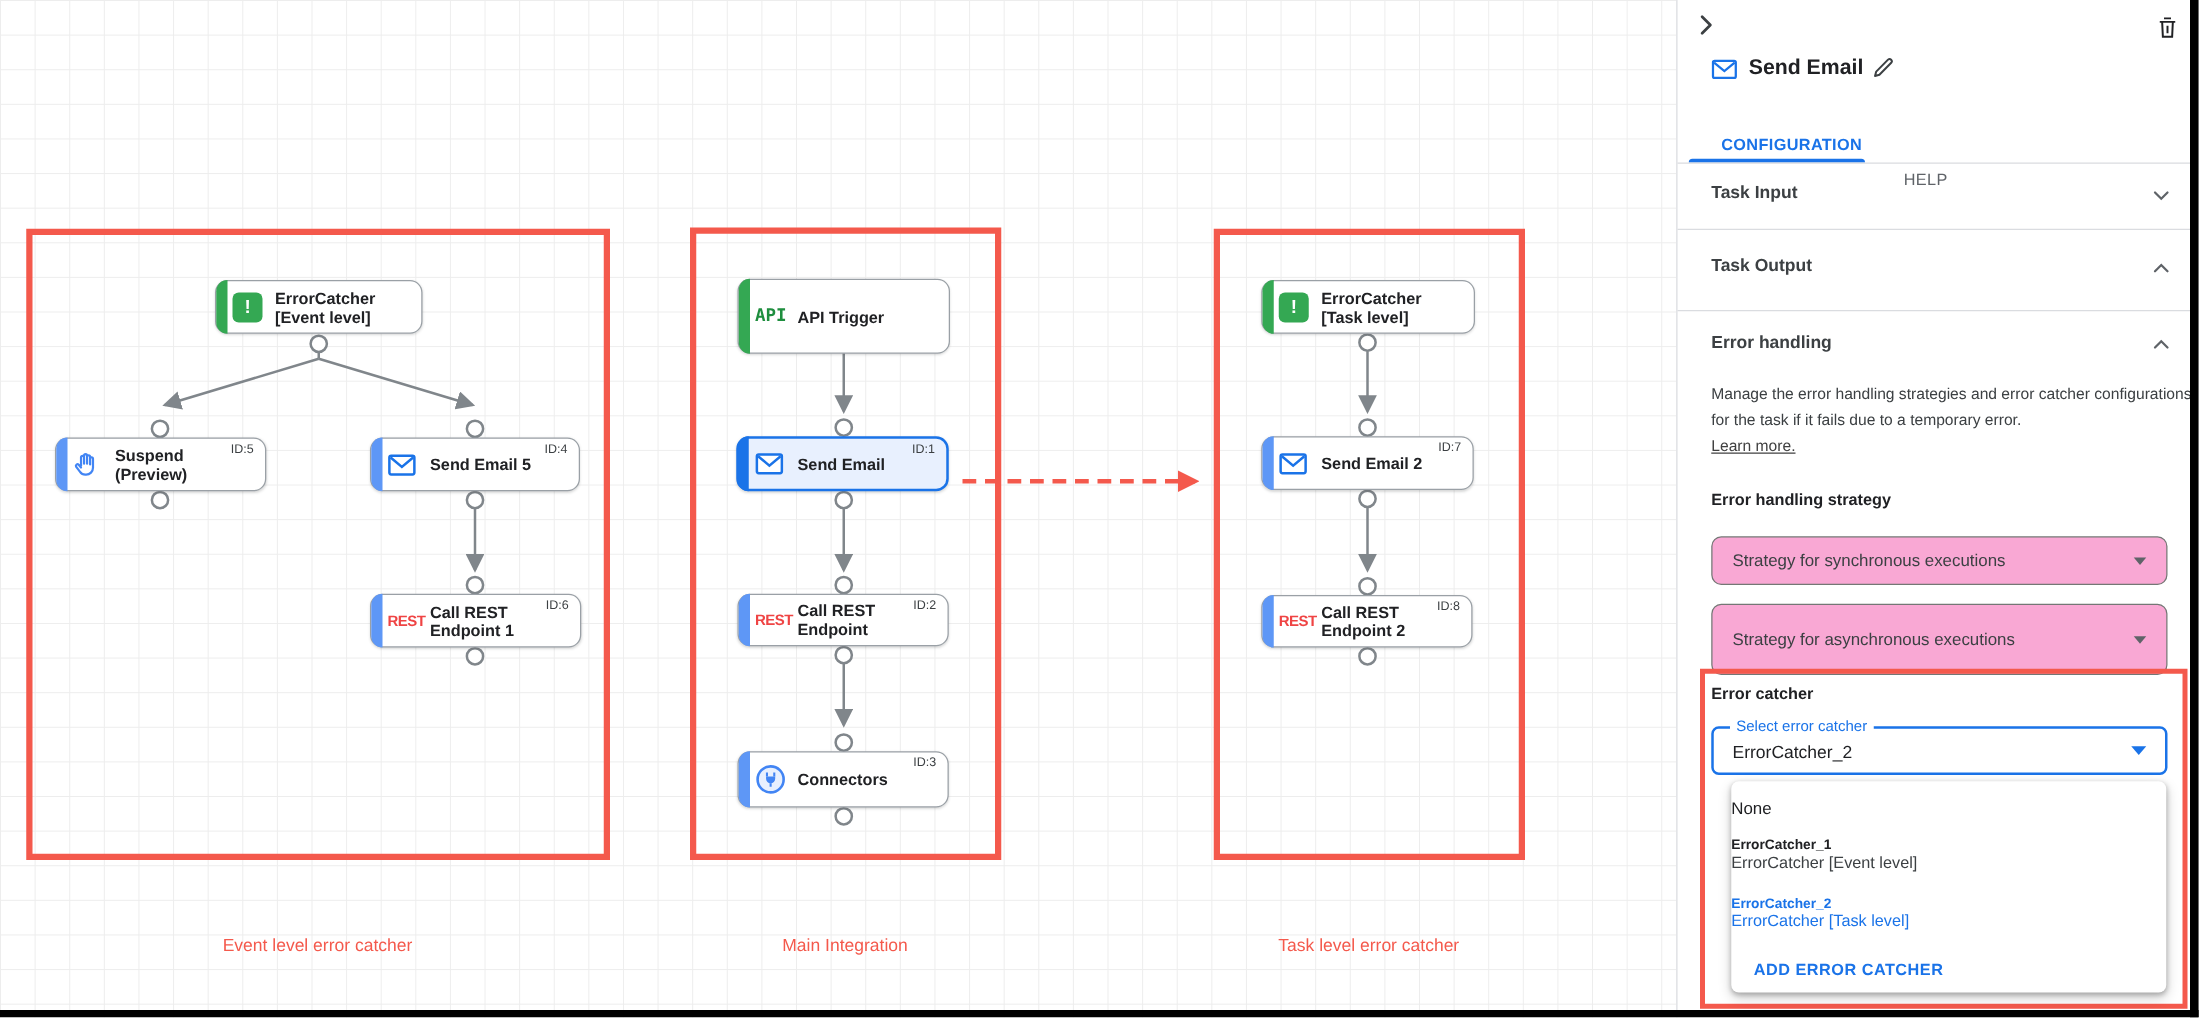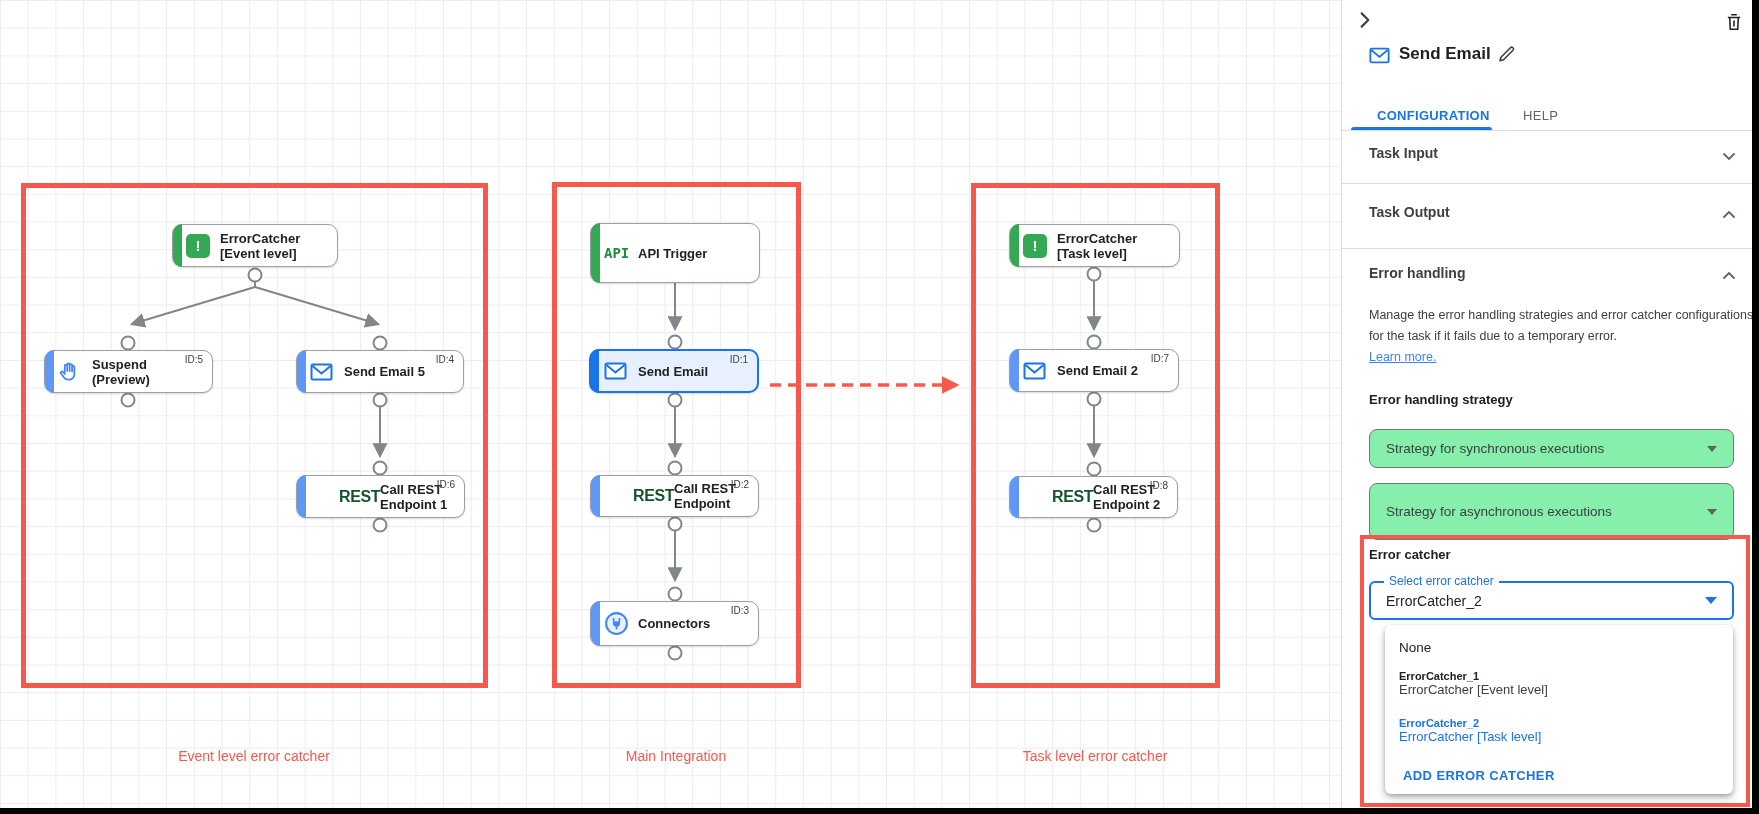--- a/index.html
+++ b/index.html
@@ -25,64 +25,64 @@
   .node .bar { position:absolute; left:0; top:-1px; bottom:-1px; width:9px;
     border-radius:10px 0 0 10px; }
   .bar.green { background:#34a853; }
   .bar.blue  { background:#5e97f6; }
   .node.selected { background:#e8f0fe; border:2px solid #1a73e8; }
   .node.selected .bar { background:#1a73e8; top:-2px; bottom:-2px; left:-1px; }
   .nicon { flex:0 0 34px; display:flex; align-items:center; justify-content:flex-start; }
   .ec-badge { width:24px; height:24px; background:#34a853; border-radius:5px; color:#fff;
     font-weight:bold; font-size:15px; display:flex; align-items:center; justify-content:center; }
   .api-txt { font-family:"DejaVu Sans Mono", monospace; font-weight:bold; color:#1e8e3e; font-size:14px; }
-  .rest-txt { font-weight:bold; color:#14532d; font-size:16px; letter-spacing:-0.4px;margin-left:29px; }
+  .rest-txt { font-weight:bold; color:#ef4444; font-size:12px; letter-spacing:-0.4px; }
   .ntitle { font-size:13px; font-weight:bold; color:#202124; line-height:15px; }
   .ntitle.narrow { max-width:80px; }
   .ntitle.narrow2 { max-width:92px; }
   .nid { position:absolute; top:3px; right:9px; font-size:10px; color:#3c4043; }
 
   
   .panel { position:absolute; left:1341px; top:0; width:411px; height:814px; background:#fff;
     border-left:1px solid #dadce0; }
   .icon-btn { position:absolute; cursor:pointer; background:none; border:none; }
   .panel-title { position:absolute; left:57px; top:44px; font-size:17px; color:#202124; }
   .tabs-divider { position:absolute; left:0; right:0; top:130px; height:1px; background:#dadce0; }
   .tab { position:absolute; top:100px; height:30px; font-size:13px; font-weight:bold;
     letter-spacing:.3px; cursor:pointer; background:none; border:none; }
   .tab.active { color:#1a73e8;text-align:right; }
-  .tab.inactive { color:#5f6368; font-weight:normal; }
+  .tab.inactive { color:#5f6368; font-weight:normal;margin-top:28px; }
   .tab-underline { position:absolute; left:9px; top:127px; width:141px; height:3px;
     background:#1a73e8; border-radius:3px 3px 0 0; }
   .sec-row { position:absolute; left:0; right:0; height:52px; cursor:pointer; }
   .sec-label { position:absolute; left:27px; top:14px; font-size:14px; font-weight:bold; color:#3c4043;text-align:center; }
   .sec-chev { position:absolute; right:14px; top:16px; }
   .sec-div { position:absolute; left:0; right:0; height:1px; background:#dadce0; }
   .desc { position:absolute; left:27px; top:305px; width:388px; font-size:12.5px;
     line-height:21px; color:#3c4043; }
-  .learn-more { display:block; color:#3b82f6; text-decoration:underline; cursor:pointer; }
+  .learn-more { display:block; color:#404040; text-decoration:underline; cursor:pointer; }
   .bold-label { position:absolute; left:27px; font-size:13px; font-weight:bold; color:#202124; }
   .ddl { position:absolute; left:27px; width:365px; border:1px solid #747775; border-radius:8px;
-    background:#86efac; display:flex; align-items:center; padding:0 16px; cursor:pointer; }
+    background:#f9a8d4; display:flex; align-items:center; padding:0 16px; cursor:pointer; }
   .ddl-text { font-size:13.5px; color:#3c4043; flex:1; }
   .tri-down { width:0; height:0; border-left:5px solid transparent; border-right:5px solid transparent;
     border-top:6px solid #5f6368; }
   .red-annot { position:absolute; left:18px; top:535px; width:390px; height:272px;
     border:4px solid #f4594c; pointer-events:none; }
   .mat-select { position:absolute; left:27px; top:581px; width:365px; height:39px;
     border:2px solid #1a73e8; border-radius:6px; background:#fff; display:flex;
     align-items:center; padding:0 15px; cursor:pointer; }
   .mat-select .val { font-size:14px; color:#202124; flex:1; }
   .float-label { position:absolute; left:13px; top:-9px; background:#fff; padding:0 5px;
     font-size:12px; color:#1a73e8; }
   .tri-down-blue { width:0; height:0; border-left:6px solid transparent; border-right:6px solid transparent;
     border-top:7px solid #1a73e8; }
   .menu { position:absolute; left:43px; top:625px; width:348px; height:169px; background:#fff;
     border-radius:6px; box-shadow:0 2px 4px rgba(0,0,0,.25), 0 4px 10px rgba(0,0,0,.18); }
-  .menu-item { position:absolute; left:0; right:0; padding-left:14px; cursor:pointer; }
+  .menu-item { position:absolute; left:0; right:0; cursor:pointer; }
   .mi-plain { font-size:13.5px; color:#202124; }
   .mi-name { font-size:11px; font-weight:bold; color:#202124; }
   .mi-desc { font-size:13px; color:#3c4043; }
   .mi-name.blue, .mi-desc.blue { color:#1a73e8; }
   .add-btn { position:absolute; left:18px; top:143px; font-size:13px; font-weight:bold;
     letter-spacing:.4px; color:#1a73e8; background:none; border:none; cursor:pointer; }
 
   .edge-bottom { position:absolute; left:0; top:808px; width:1759px; height:6px; background:#000; }
   .edge-right { position:absolute; left:1752px; top:0; width:7px; height:814px; background:#000; }
 </style>

